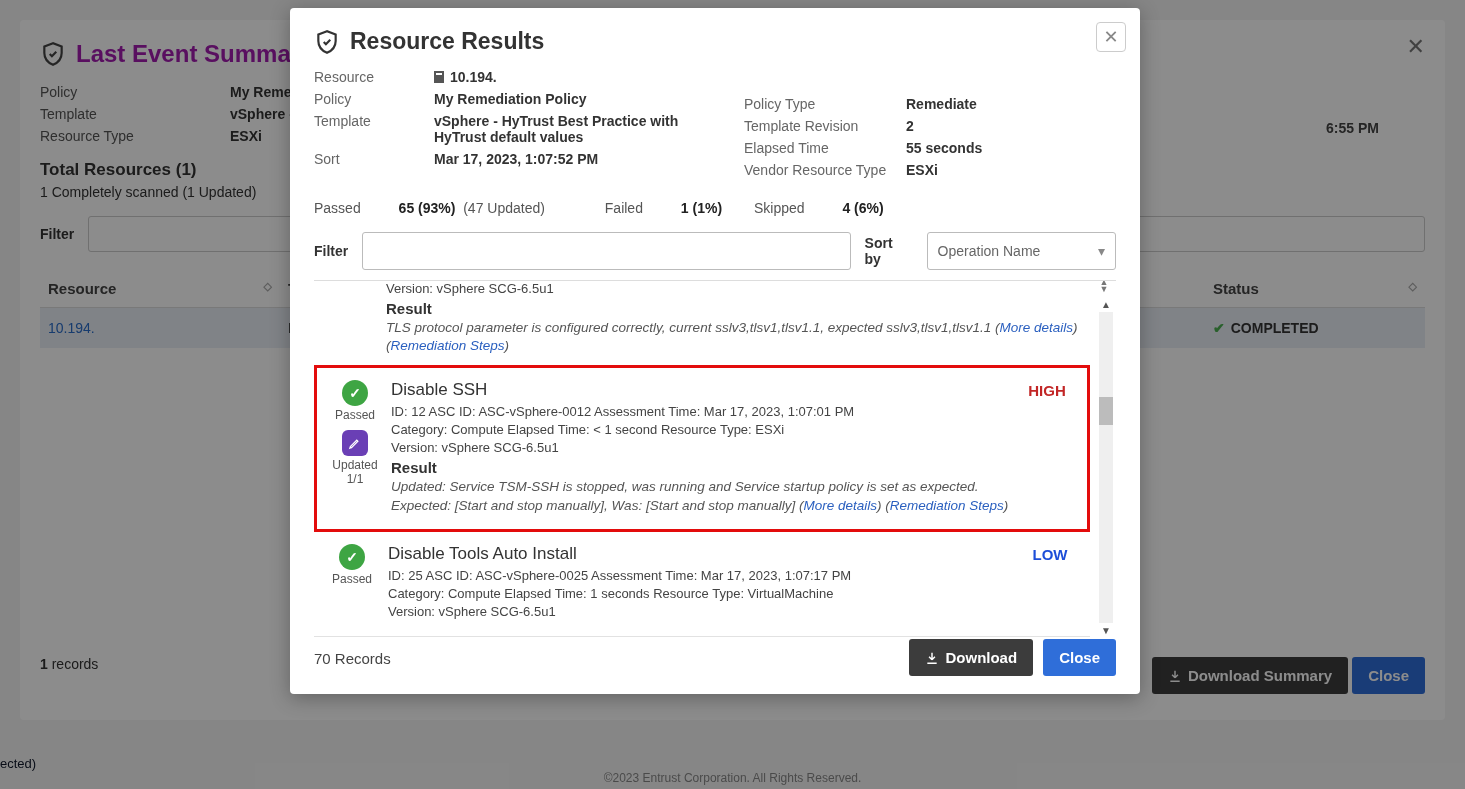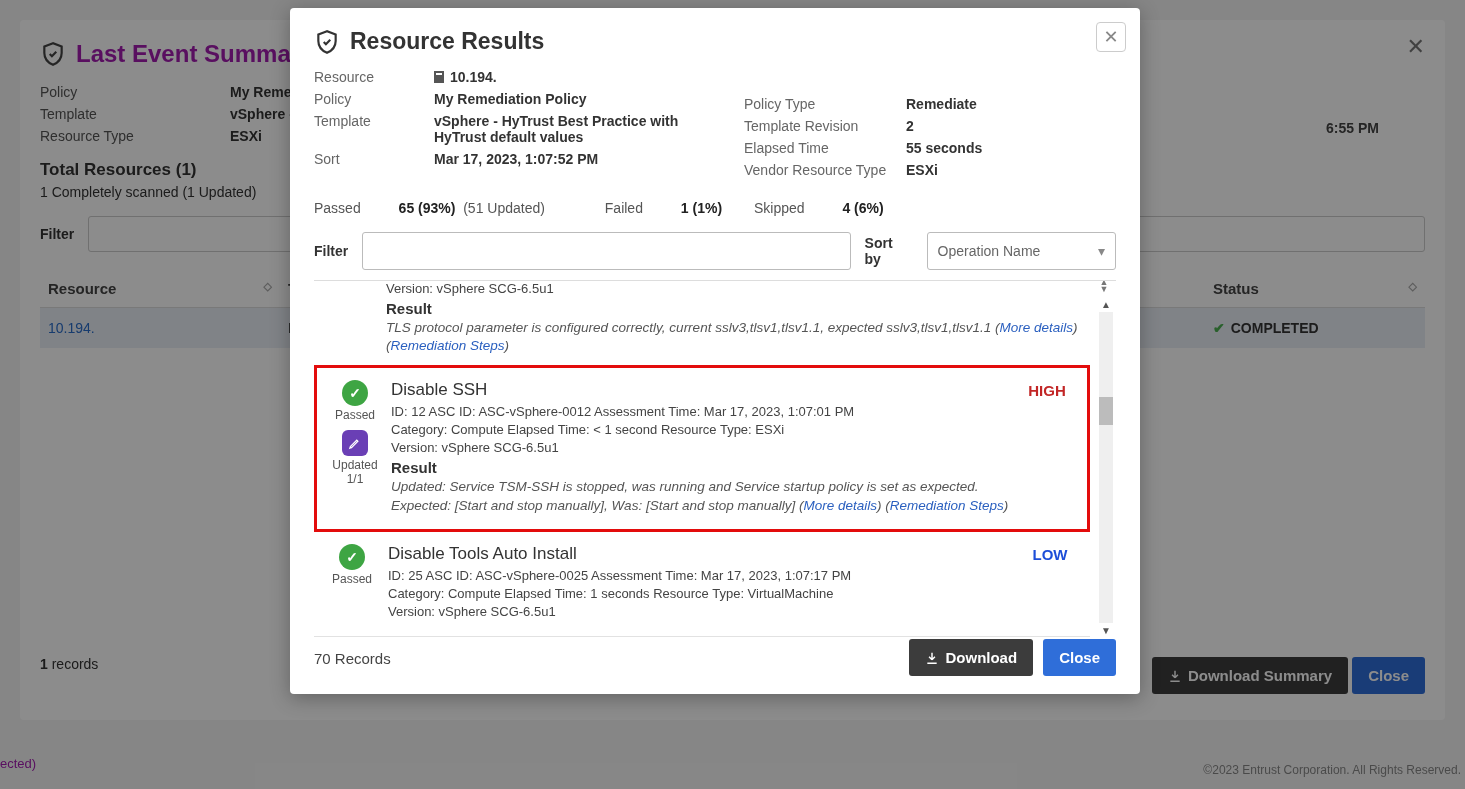--- a/index.html
+++ b/index.html
@@ -62,21 +62,21 @@
 .bg-table th .sort-caret { float: right; color: #aaa; font-size: 11px; }
 .bg-table td { padding: 12px 8px; background: #e9eef6; font-size: 14px; }
 .bg-table td.link { color: #2a6dc9; }
 .bg-status-cell { color: #333; font-weight: 700; }
 .bg-status-check { color: #4caf50; margin-right: 6px; }
 .bg-records { position: absolute; left: 20px; bottom: 48px; font-size: 14px; }
 .bg-buttons { position: absolute; right: 20px; bottom: 26px; display: flex; gap: 4px; }
 .btn { border: none; border-radius: 3px; padding: 10px 16px; font-size: 15px; font-weight: 600; cursor: pointer; display: inline-flex; align-items: center; gap: 6px; }
 .btn-dark { background: #3c3c3c; color: #fff; }
 .btn-blue { background: #2f6ed9; color: #fff; }
-.bg-footer { position: absolute; bottom: 8px; left: 0; right: 0; text-align: right; color: #888; font-size: 12px; padding: 4px; }
+.bg-footer { position: absolute; bottom: 0; left: 0; right: 0; text-align: center; color: #888; font-size: 12px; padding: 4px; }
 
 
 .overlay {
   position: absolute;
   top: 0; left: 0; right: 0; bottom: 0;
   background: rgba(0,0,0,0.45);
 }
 
 
 .modal {
@@ -225,21 +225,21 @@
           <svg width="14" height="14" viewBox="0 0 24 24" fill="none" stroke="#fff" stroke-width="2.5">
             <path d="M12 3v12m0 0l-5-5m5 5l5-5M4 21h16"></path>
           </svg>
           <span>Download Summary</span>
         </button>
       <button class="btn btn-blue">
           <span>Close</span>
         </button>
     </div>
   </div>
-  <div style="position:absolute;left:0;bottom:18px;font-size:13px;color:#a21caf">ected)</div>
+  <div style="position:absolute;left:0;bottom:18px;font-size:13px;color:#0f172a">ected)</div>
   <div class="bg-footer">©2023 Entrust Corporation. All Rights Reserved.</div>
 </div>
 
 <div class="overlay"></div>
 
 <div class="modal">
   <div class="modal-close">✕</div>
   <div class="modal-header">
     <svg class="shield-ico" viewBox="0 0 24 24" fill="none" stroke="#333" stroke-width="2">
         <path d="M12 2 L4 5 v6 c0 5 3.5 9 8 11 4.5-2 8-6 8-11V5z"></path>
@@ -282,21 +282,21 @@
           <div class="meta-val">55 seconds</div>
         </div>
       <div class="meta-row">
           <div class="meta-label">Vendor Resource Type</div>
           <div class="meta-val">ESXi</div>
         </div>
     </div>
   </div>
 
   <div class="op-stats">
-    <span><span>Passed</span> <b>65 (93%)</b>&nbsp;&nbsp;<span>(51 Updated)</span></span>
+    <span><span>Passed</span> <b>65 (93%)</b>&nbsp;&nbsp;<span>(47 Updated)</span></span>
     <span><span>Failed</span> <b>1 (1%)</b></span>
     <span><span>Skipped</span> <b>4 (6%)</b></span>
   </div>
 
   <div class="filter-sort-row">
     <div class="fs-label">Filter</div>
     <input class="fs-input" style="">
     <div class="fs-label">Sort by</div>
     <div class="fs-select">
       <span>Operation Name</span>

